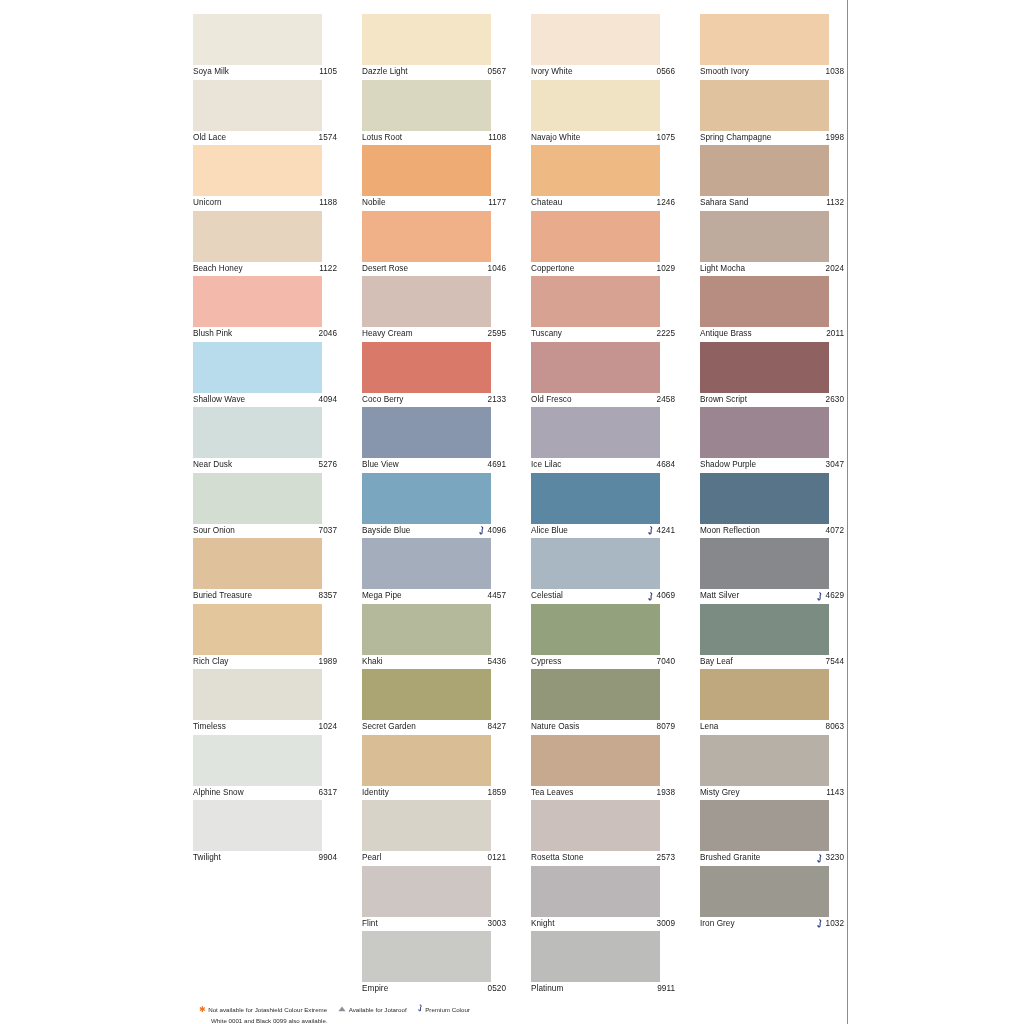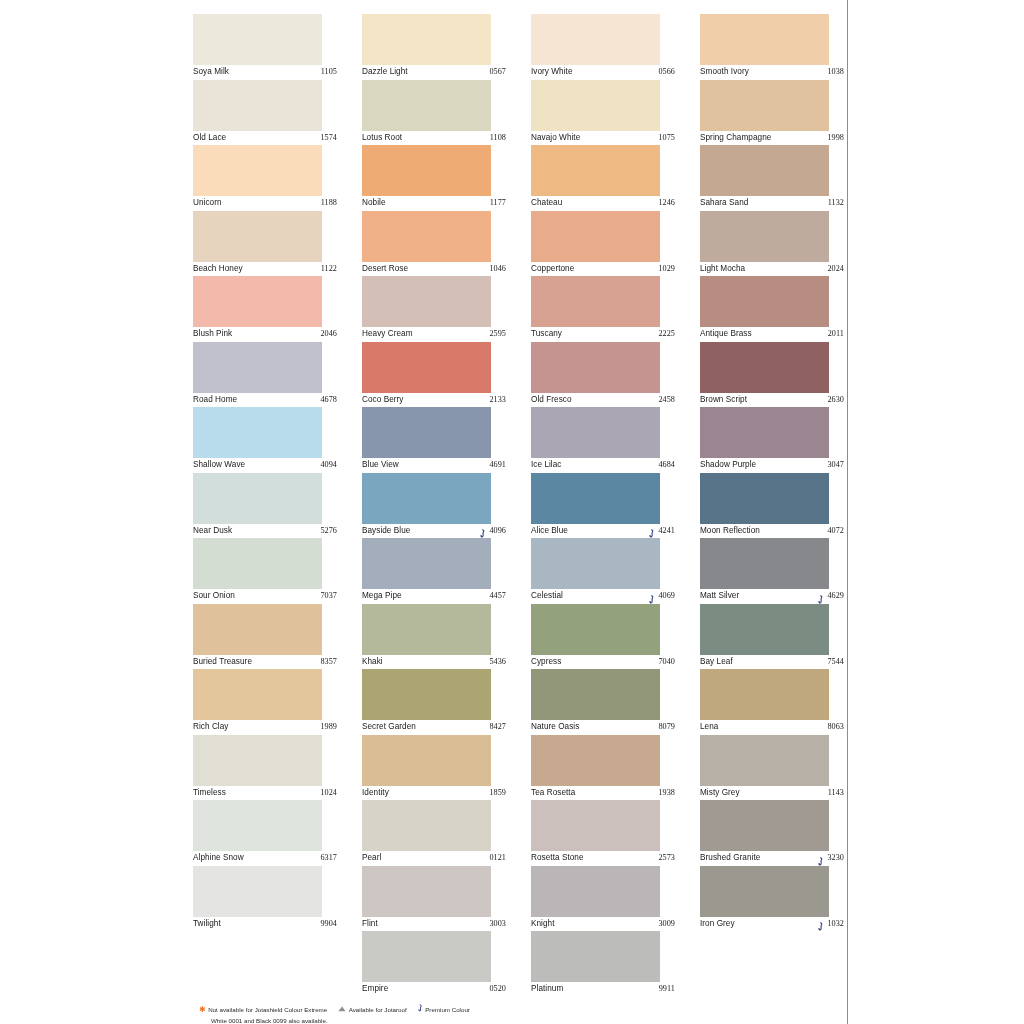--- a/index.html
+++ b/index.html
@@ -69,23 +69,22 @@
     color: #1a1a1a;
     white-space: nowrap;
   }
   .swatch-name {
     font-size: 8.2px;
     color: #1a1a1a;
   }
   .code-wrap {
     display: flex;
     flex-direction: row;
-    align-items: flex-end;
+    align-items: center;
     gap: 3px;
-    font-family: Liberation Serif, serif;
   }
   .swatch-code {
     font-size: 8.2px;
     color: #1a1a1a;
     font-variant-numeric: tabular-nums;
   }
   .premium-mark {
     display: inline-block;
     width: 6px;
     height: 9px;
@@ -179,29 +178,20 @@
         <div class="swatch-cell">
           <div class="swatch-chip" style="background-color: rgb(243, 185, 171);"></div>
           <div class="swatch-label">
             <span class="swatch-name">Blush Pink</span>
             <span class="code-wrap">
               <span class="swatch-code">2046</span>
             </span>
           </div>
         </div>
         <div class="swatch-cell">
-          <div class="swatch-chip" style="background-color: rgb(192, 193, 205);"></div>
-          <div class="swatch-label">
-            <span class="swatch-name">Road Home</span>
-            <span class="code-wrap">
-              <span class="swatch-code">4678</span>
-            </span>
-          </div>
-        </div>
-        <div class="swatch-cell">
           <div class="swatch-chip" style="background-color: rgb(185, 220, 237);"></div>
           <div class="swatch-label">
             <span class="swatch-name">Shallow Wave</span>
             <span class="code-wrap">
               <span class="swatch-code">4094</span>
             </span>
           </div>
         </div>
         <div class="swatch-cell">
           <div class="swatch-chip" style="background-color: rgb(210, 222, 219);"></div>
@@ -515,21 +505,21 @@
           <div class="swatch-label">
             <span class="swatch-name">Nature Oasis</span>
             <span class="code-wrap">
               <span class="swatch-code">8079</span>
             </span>
           </div>
         </div>
         <div class="swatch-cell">
           <div class="swatch-chip" style="background-color: rgb(198, 169, 143);"></div>
           <div class="swatch-label">
-            <span class="swatch-name">Tea Rosetta</span>
+            <span class="swatch-name">Tea Leaves</span>
             <span class="code-wrap">
               <span class="swatch-code">1938</span>
             </span>
           </div>
         </div>
         <div class="swatch-cell">
           <div class="swatch-chip" style="background-color: rgb(203, 192, 187);"></div>
           <div class="swatch-label">
             <span class="swatch-name">Rosetta Stone</span>
             <span class="code-wrap">

